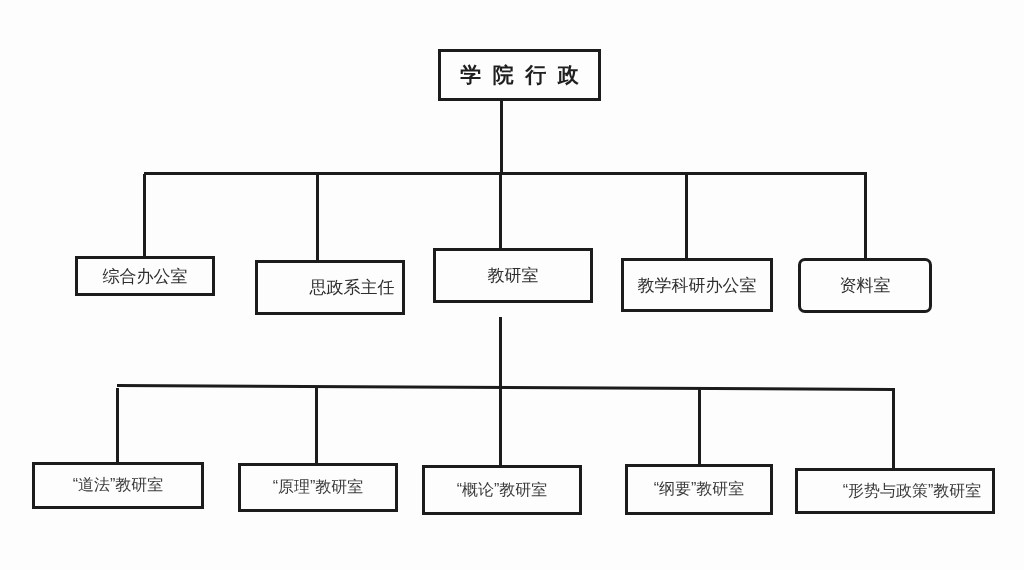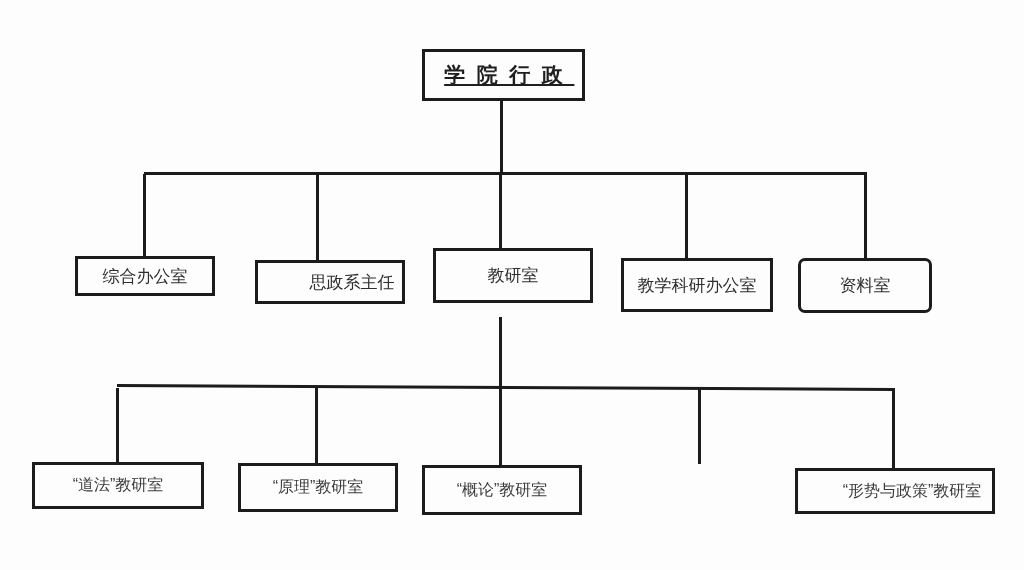--- a/index.html
+++ b/index.html
@@ -35,38 +35,38 @@
     position: absolute;
     background: #1c1c1c;
   }
   .line-slant { transform: rotate(0.3deg); }
 </style>
 </head>
 <body>
 
 <div class="stage">
 
-  <div class="node node-root" style="left:422px; top:49px; width:163px; height:52px;text-decoration:underline;">
+  <div class="node node-root" style="left:438px; top:49px; width:163px; height:52px;">
     <span>学院行政</span>
   </div>
 
   <div class="line" style="left:500px; top:101px; width:3px; height:74px;"></div>
 
   <div class="line" style="left:144px; top:172px; width:723px; height:3px;"></div>
 
   <div class="line" style="left:143px; top:174px; width:3px; height:82px;"></div>
   <div class="line" style="left:316px; top:174px; width:3px; height:86px;"></div>
   <div class="line" style="left:499px; top:174px; width:3px; height:88px;"></div>
   <div class="line" style="left:685px; top:174px; width:3px; height:84px;"></div>
   <div class="line" style="left:864px; top:174px; width:3px; height:84px;"></div>
 
   <div class="node node-l2" style="left:75px; top:256px; width:140px; height:40px;">
     <span>综合办公室</span>
   </div>
-  <div class="node node-l2" style="left:255px; top:260px; width:150px; height:44px;padding-left:44px;">
+  <div class="node node-l2" style="left:255px; top:260px; width:150px; height:55px;padding-left:44px;">
     <span>思政系主任</span>
   </div>
   <div class="node node-l2" style="left:433px; top:248px; width:160px; height:55px;">
     <span>教研室</span>
   </div>
   <div class="node node-l2" style="left:621px; top:258px; width:152px; height:54px;">
     <span>教学科研办公室</span>
   </div>
   <div class="node node-l2" style="left:798px; top:258px; width:134px; height:55px;border-radius:7px;">
     <span>资料室</span>
@@ -84,17 +84,20 @@
 
   <div class="node node-l3" style="left:238px; top:463px; width:160px; height:49px;">
     <span>“原理”教研室</span>
   </div>
   <div class="node node-l3" style="left:32px; top:462px; width:172px; height:47px;">
     <span>“道法”教研室</span>
   </div>
   <div class="node node-l3" style="left:422px; top:465px; width:160px; height:50px;">
     <span>“概论”教研室</span>
   </div>
+  <div class="node node-l3" style="left:625px; top:464px; width:148px; height:51px;">
+    <span>“纲要”教研室</span>
+  </div>
   <div class="node node-l3" style="left:795px; top:468px; width:200px; height:46px;padding-left:34px;">
     <span>“形势与政策”教研室</span>
   </div>
 
 </div>
 
 </body></html>

